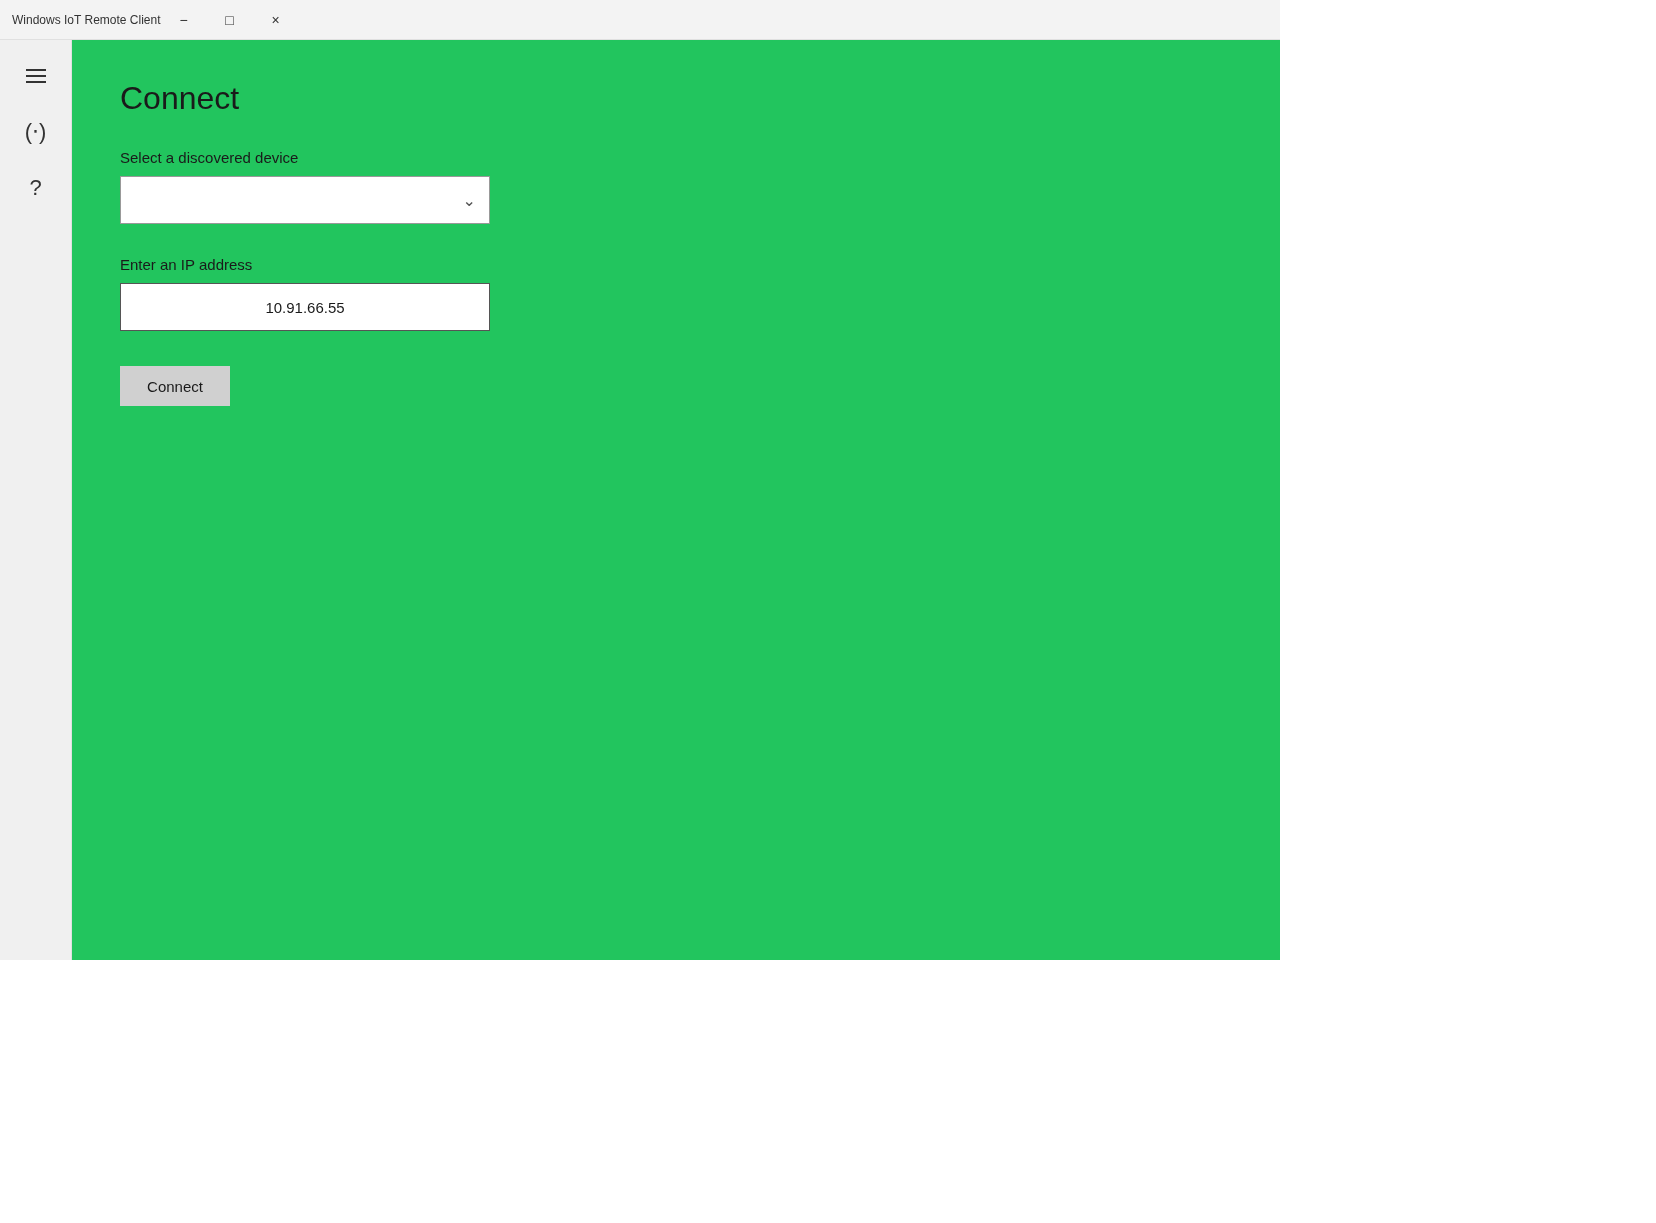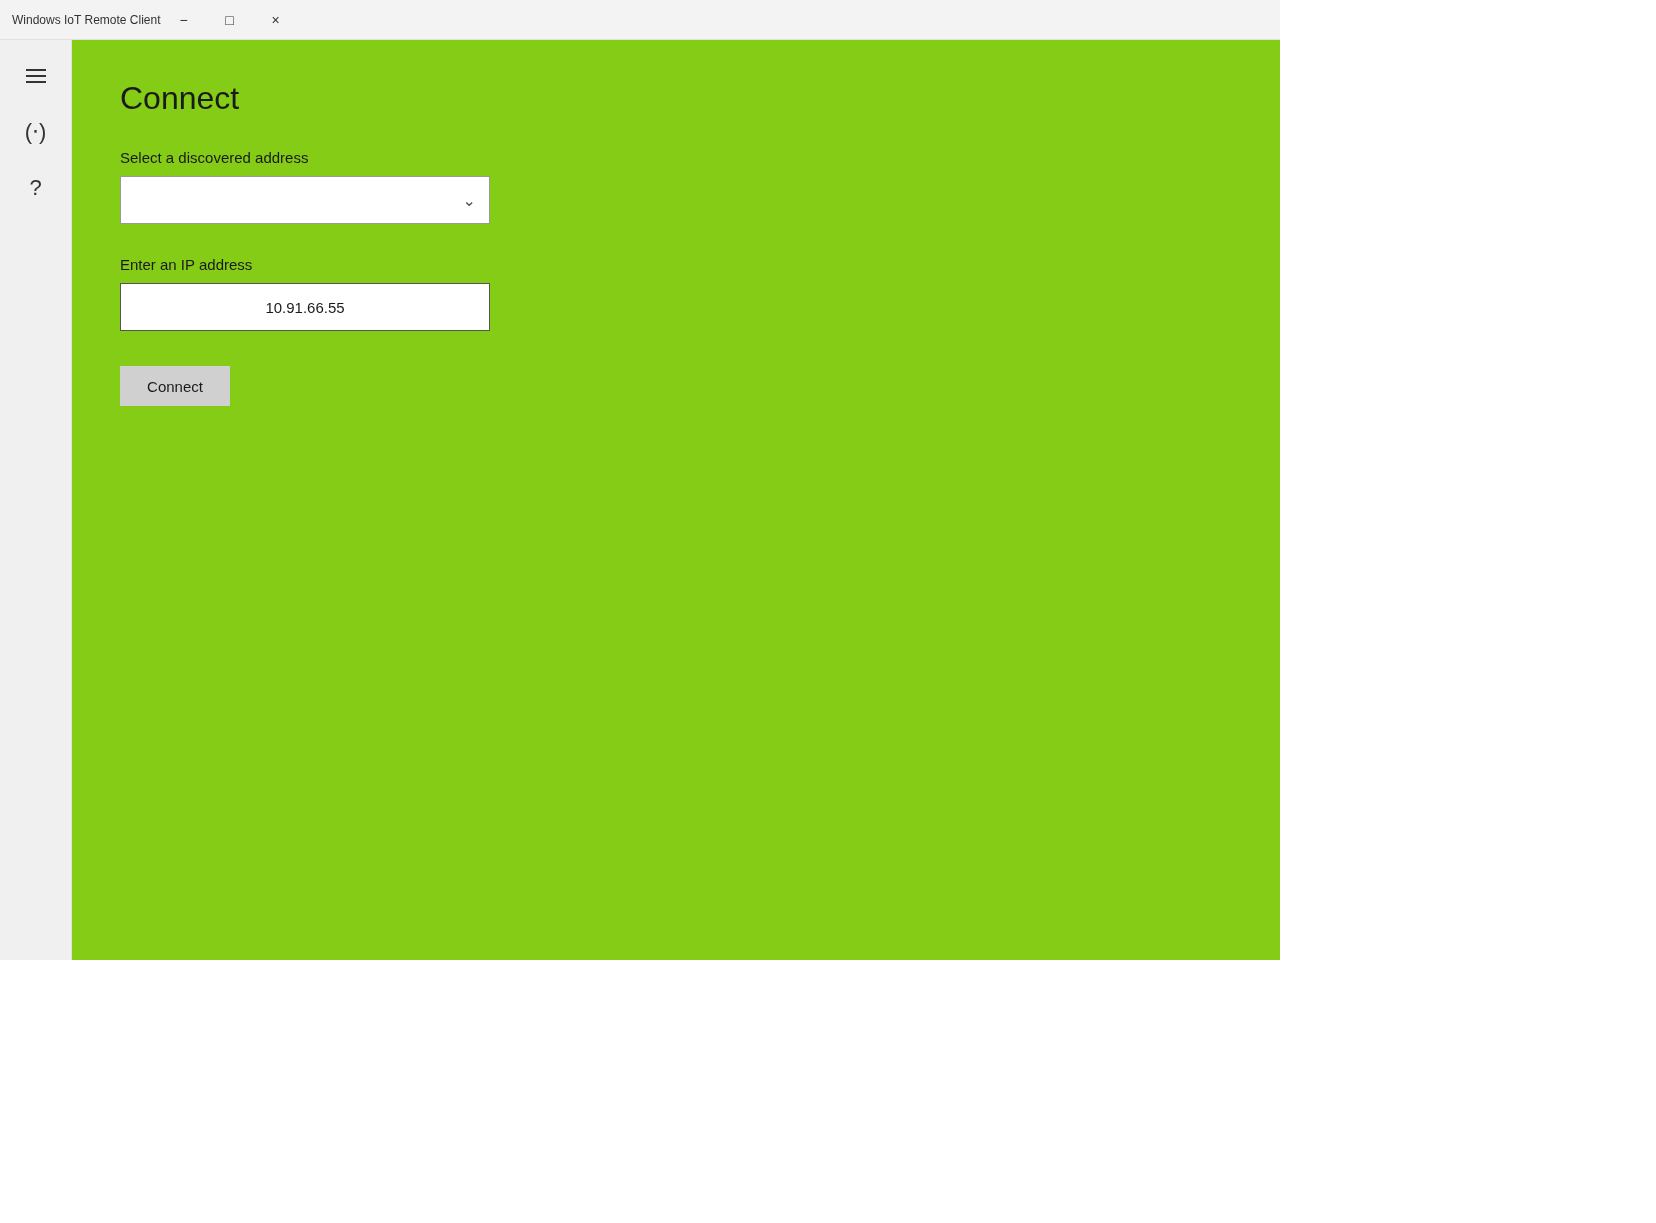--- a/index.html
+++ b/index.html
@@ -101,21 +101,21 @@
 
     .help-icon {
       font-size: 22px;
       font-weight: 300;
     }
 
     
     .main-content {
       flex: 1;
       padding: 40px 48px;
-      background: #84cc16;
+      background: #22c55e;
       overflow-y: auto;
     }
 
     .page-title {
       font-size: 32px;
       font-weight: 300;
       color: #1a1a1a;
       margin-bottom: 32px;
     }
 
@@ -203,21 +203,21 @@
       <span class="wifi-icon">(⋅)</span>
     </div>
     <div class="sidebar-item">
       <span class="help-icon">?</span>
     </div>
   </nav>
 
   <main class="main-content">
     <h1 class="page-title">Connect</h1>
 
-    <p class="section-label">Select a discovered address</p>
+    <p class="section-label">Select a discovered device</p>
     <div class="dropdown-wrapper">
       <select class="dropdown-select">
         <option value=""></option>
       </select>
       <span class="dropdown-chevron">⌄</span>
     </div>
 
     <p class="section-label">Enter an IP address</p>
     <input class="ip-input" type="text" value="10.91.66.55" style="">
 

